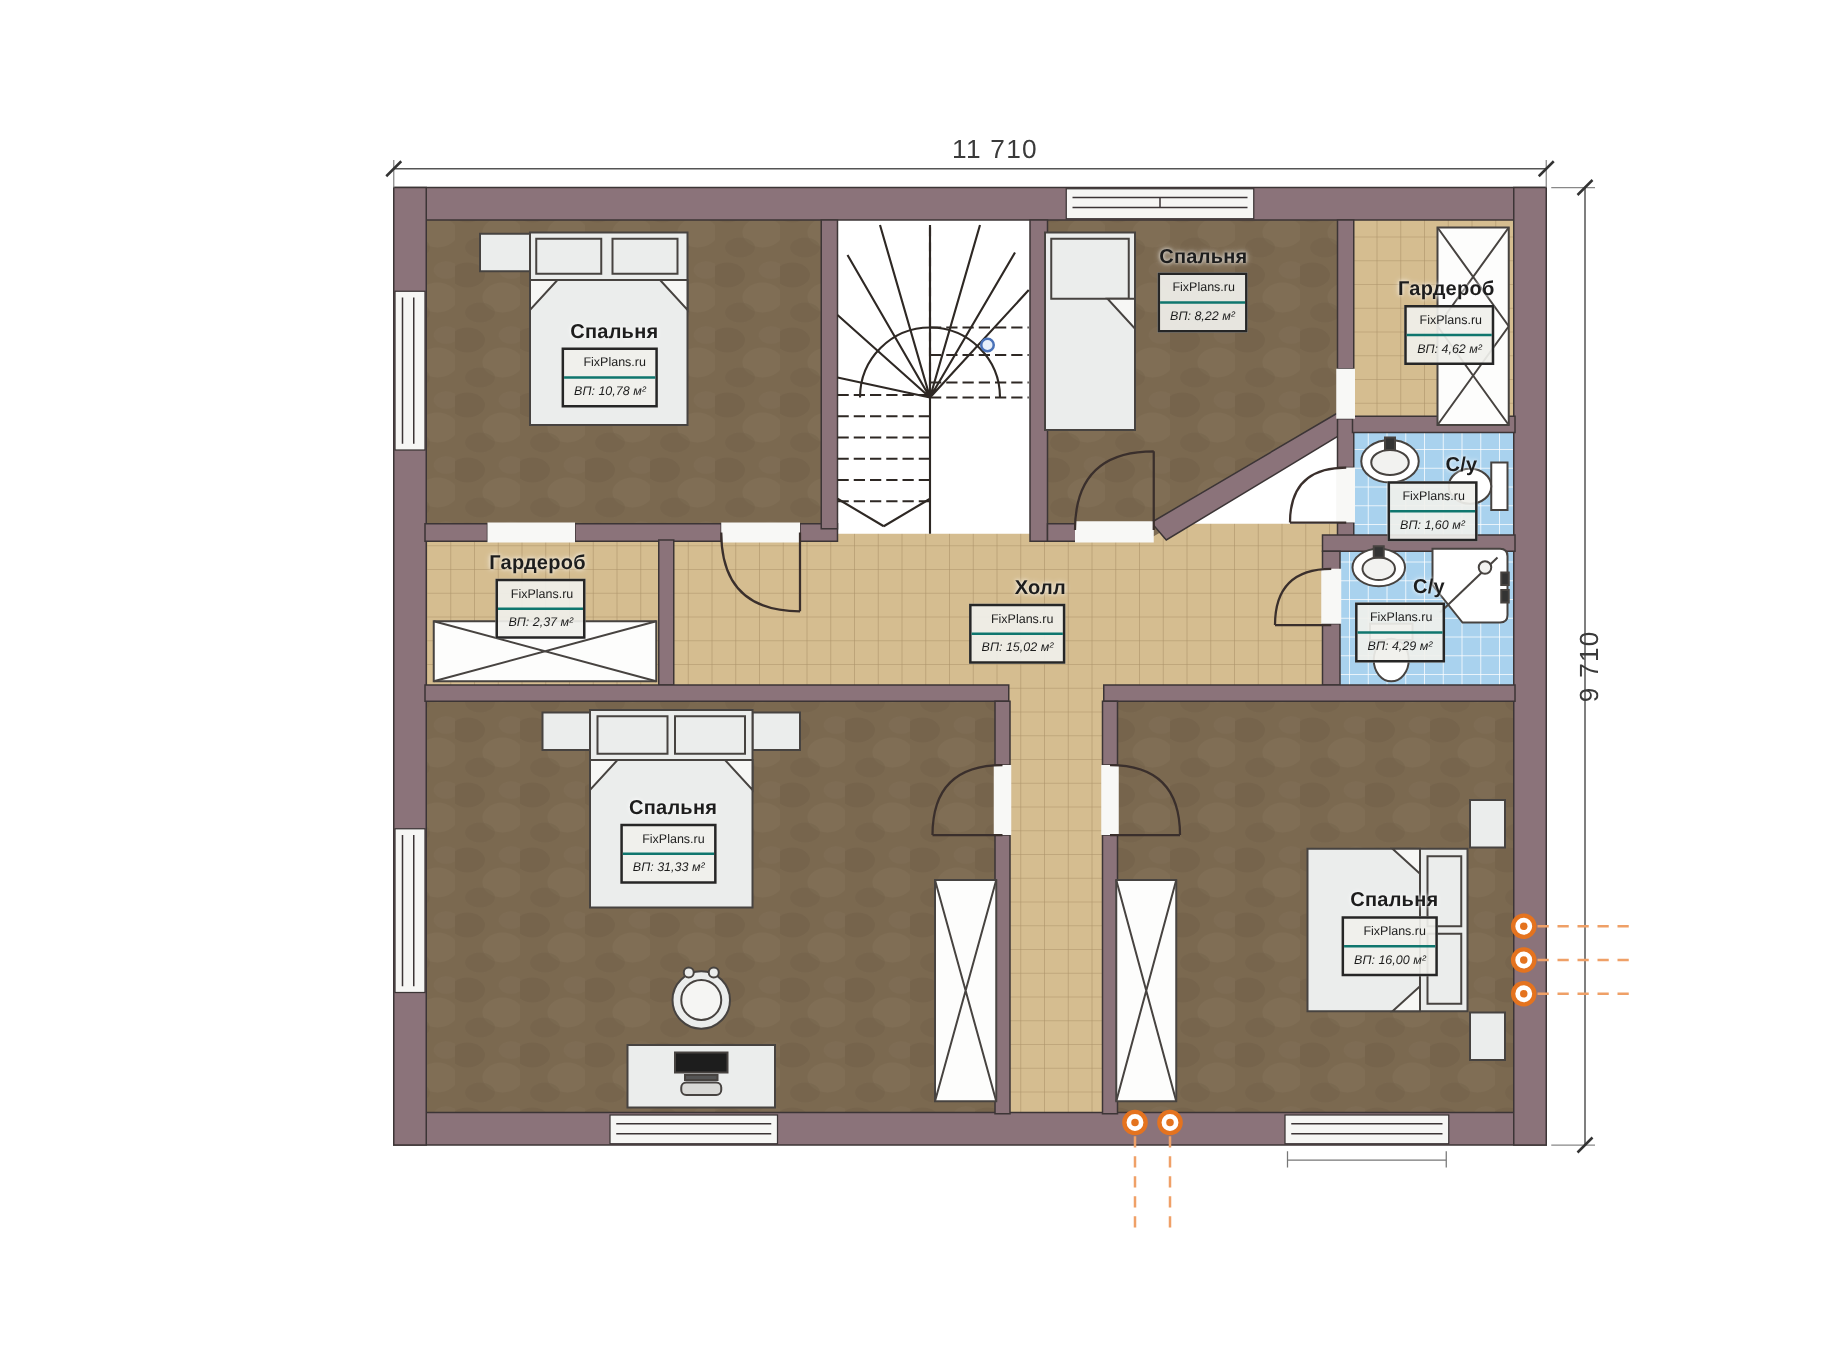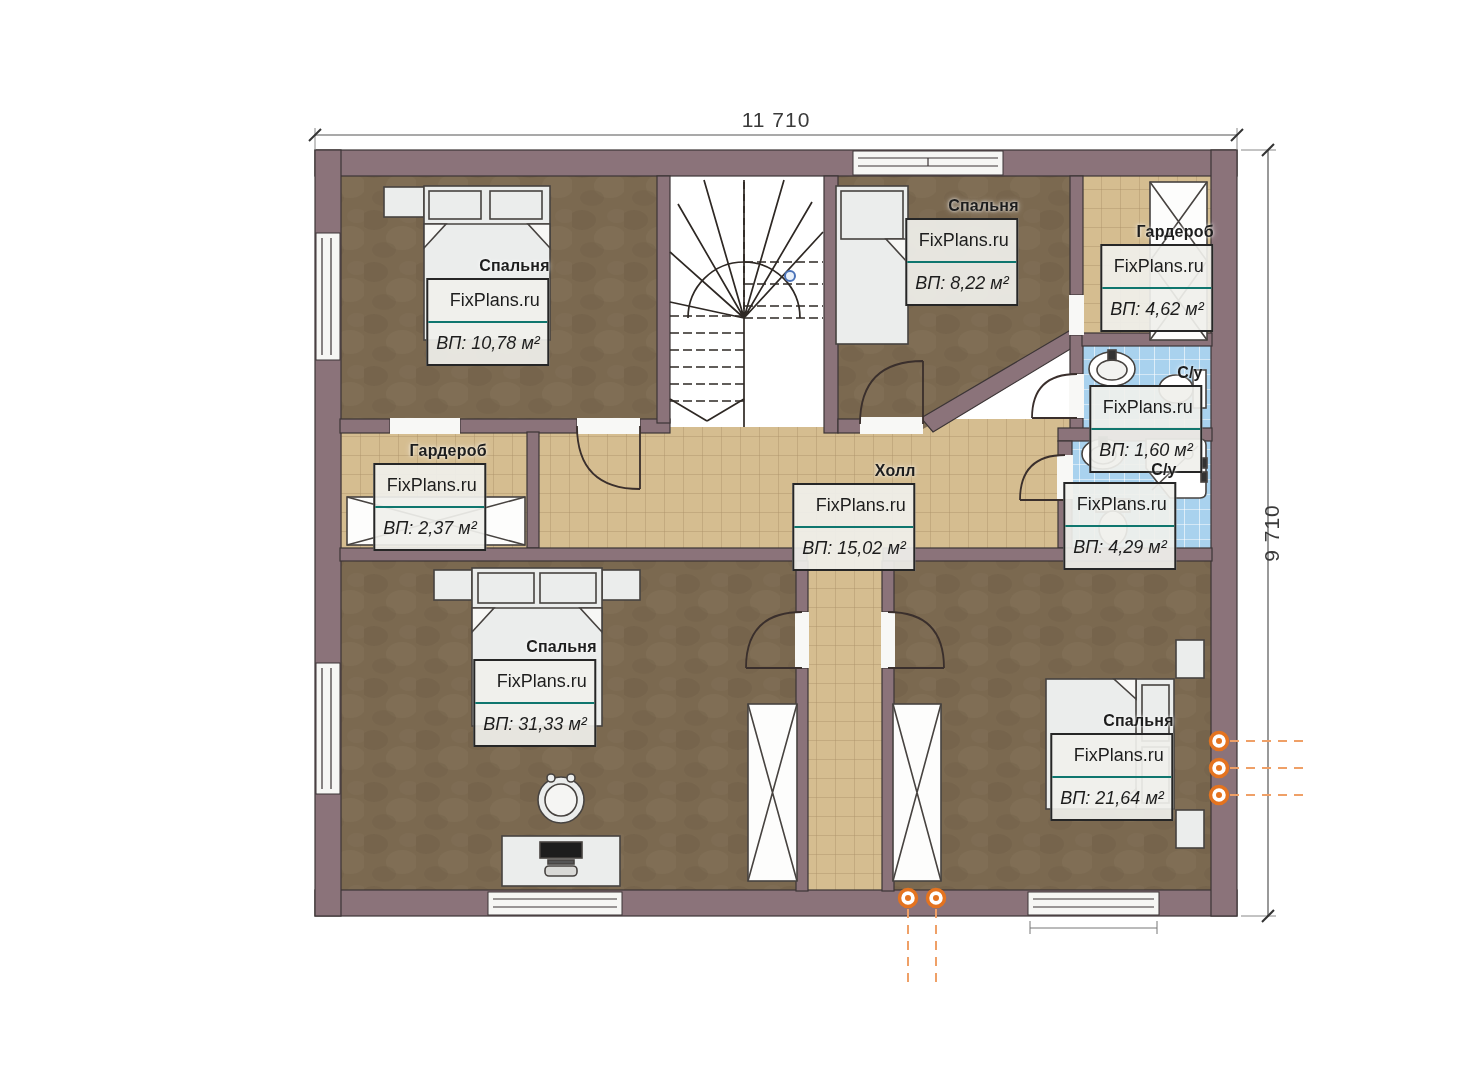--- a/index.html
+++ b/index.html
@@ -12,26 +12,26 @@
     position:absolute;transform:translateX(-50%);text-align:right;z-index:5;
     color:#1d1d1d;white-space:nowrap;
   }
   .room-name{
     font-size:16px;font-weight:bold;margin-bottom:3px;letter-spacing:.2px;
     text-shadow:0 0 3px rgba(255,255,255,.85),0 0 6px rgba(255,255,255,.6);
   }
   .label-box{
     display:inline-block;border:2px solid #262626;background:rgba(240,240,236,.92);
   }
-  .label-box .row{padding:12px 8px;font-size:18px;line-height:17px;color:#1d1d1d;}
+  .label-box .row{padding:2px 8px;font-size:10px;line-height:17px;color:#1d1d1d;}
   .label-box .row + .row{border-top:2px solid #0f766e;font-style:italic;}
   .dim{
     position:absolute;font-size:21px;color:#3a3a3a;letter-spacing:1px;z-index:4;
   }
-  .dim-top{left:776px;top:108px;transform:translateX(-50%);}
+  .dim-top{left:796px;top:108px;transform:translateX(-50%);}
   .dim-right{left:1272px;top:533px;transform:translate(-50%,-50%) rotate(-90deg);}
 </style>
 </head>
 <body>
 
 <div id="stage">
 
 <svg id="plan-svg" width="1473" height="1080" viewBox="0 0 1473 1080">
   <defs>
     <pattern id="carpet" width="52" height="52" patternUnits="userSpaceOnUse">
@@ -341,40 +341,40 @@
 </div>
 
 <div class="room-label" style="left:430px;top:442px">
   <div class="room-name">Гардероб</div>
   <div class="label-box">
     <div class="row">FixPlans.ru</div>
     <div class="row">ВП: 2,37 м²</div>
   </div>
 </div>
 
-<div class="room-label" style="left:854px;top:462px">
+<div class="room-label" style="left:814px;top:462px">
   <div class="room-name">Холл</div>
   <div class="label-box">
     <div class="row">FixPlans.ru</div>
     <div class="row">ВП: 15,02 м²</div>
   </div>
 </div>
 
 <div class="room-label" style="left:535px;top:638px">
   <div class="room-name">Спальня</div>
   <div class="label-box">
     <div class="row">FixPlans.ru</div>
     <div class="row">ВП: 31,33 м²</div>
   </div>
 </div>
 
 <div class="room-label" style="left:1112px;top:712px">
   <div class="room-name">Спальня</div>
   <div class="label-box">
     <div class="row">FixPlans.ru</div>
-    <div class="row">ВП: 21,64 м²</div>
+    <div class="row">ВП: 16,00 м²</div>
   </div>
 </div>
 
 <div class="dim dim-top">11 710</div>
 <div class="dim dim-right">9 710</div>
 
 </div>
 
 </body></html>

